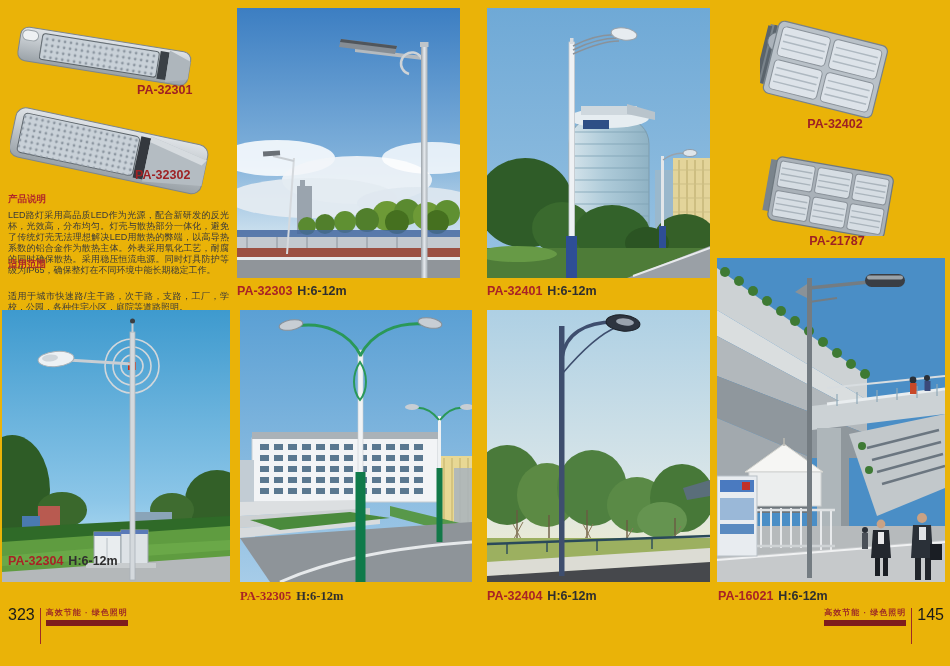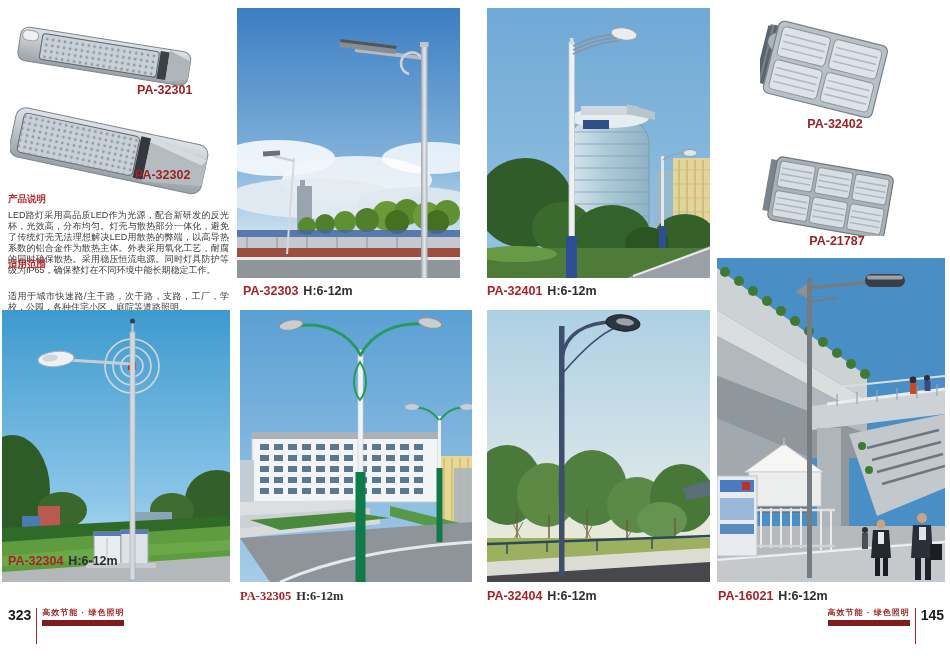--- a/index.html
+++ b/index.html
@@ -1,31 +1,31 @@
 <!DOCTYPE html>
 <html><head>
 <meta charset="utf-8">
 <style>
   html,body{margin:0;padding:0;background:#e9e9e9;}
-  #page{position:relative;width:950px;height:666px;background:#ffffff;overflow:hidden;
+  #page{position:relative;width:950px;height:666px;background:#eab308;overflow:hidden;
         font-family:"Liberation Sans","DejaVu Sans",sans-serif;}
   .abs{position:absolute;}
   .photo{position:absolute;overflow:hidden;background:#cfe2ef;}
   .photo svg{display:block;}
   .caption{position:absolute;font-size:12.5px;font-weight:bold;white-space:nowrap;}
   .caption .code{color:#a82326;}
   .caption .hr{color:#2f2f2f;margin-left:5px;}
   .prodlabel{position:absolute;font-size:12.5px;font-weight:bold;color:#9e2124;}
   .prodlabel.center{text-align:center;}
   .desc{position:absolute;left:8px;width:221px;color:#3a3a3a;}
   .desc h4{margin:0;font-size:9.5px;font-weight:bold;color:#b0252a;}
   .desc p{margin:0;font-size:9px;line-height:11px;text-align:justify;}
   .footer-left{position:absolute;left:8px;top:608px;display:flex;align-items:flex-start;}
   .footer-right{position:absolute;right:6px;top:608px;display:flex;align-items:flex-start;}
-  .pagenum{font-size:14px;font-weight:bold;color:#1a1a1a;line-height:14px;text-align:center;}
+  .pagenum{font-size:16px;font-weight:normal;color:#1a1a1a;line-height:14px;text-align:center;}
   .vline{width:1px;background:#9e2b25;height:36px;margin:0 5px;}
   .slogan-wrap{display:flex;flex-direction:column;}
   .slogan{font-size:8px;font-weight:bold;color:#9e2b25;letter-spacing:1px;line-height:10px;padding-bottom:2px;border-bottom:6px solid #7f1d1d;}
 </style>
 </head>
 <body>
 
 <div id="page">
 
   <div class="abs" style="left:10px;top:6px;width:220px;height:190px;">
@@ -125,21 +125,21 @@
       <rect x="26" y="143" width="17" height="5" fill="#6a7076" transform="rotate(-4 34 145)"></rect>
 
       <path d="M186,48 L118,40 L118,44 L186,52 Z" fill="#b4babf"></path>
       <polygon points="104,31 160,38 158,46 102,39" fill="#868d94"></polygon>
       <polygon points="104,31 160,38 159,41 103,34" fill="#50565c"></polygon>
       <path d="M186,56 a11 11 0 1 0 -14 10" fill="none" stroke="#ced3d7" stroke-width="2.5"></path>
       <rect x="184" y="38" width="6.5" height="232" fill="url(#pole1)"></rect>
       <rect x="183" y="34" width="8.5" height="5" fill="#bfc5ca"></rect>
     </svg>
   </div>
-  <div class="caption" style="left:243px;top:284px;">
+  <div class="caption" style="left:237px;top:284px;">
     <span class="code">PA-32303</span><span class="hr">H:6-12m</span>
   </div>
 
   <div class="photo" style="left:487px;top:8px;width:223px;height:270px;">
     <svg width="223" height="270" viewBox="0 0 223 270" preserveAspectRatio="none">
       <defs>
         <linearGradient id="sky2" x1="0" y1="0" x2="0" y2="1">
           <stop offset="0" stop-color="#6fa9d6"></stop>
             <stop offset="1" stop-color="#99c3e2"></stop>
         </linearGradient>

